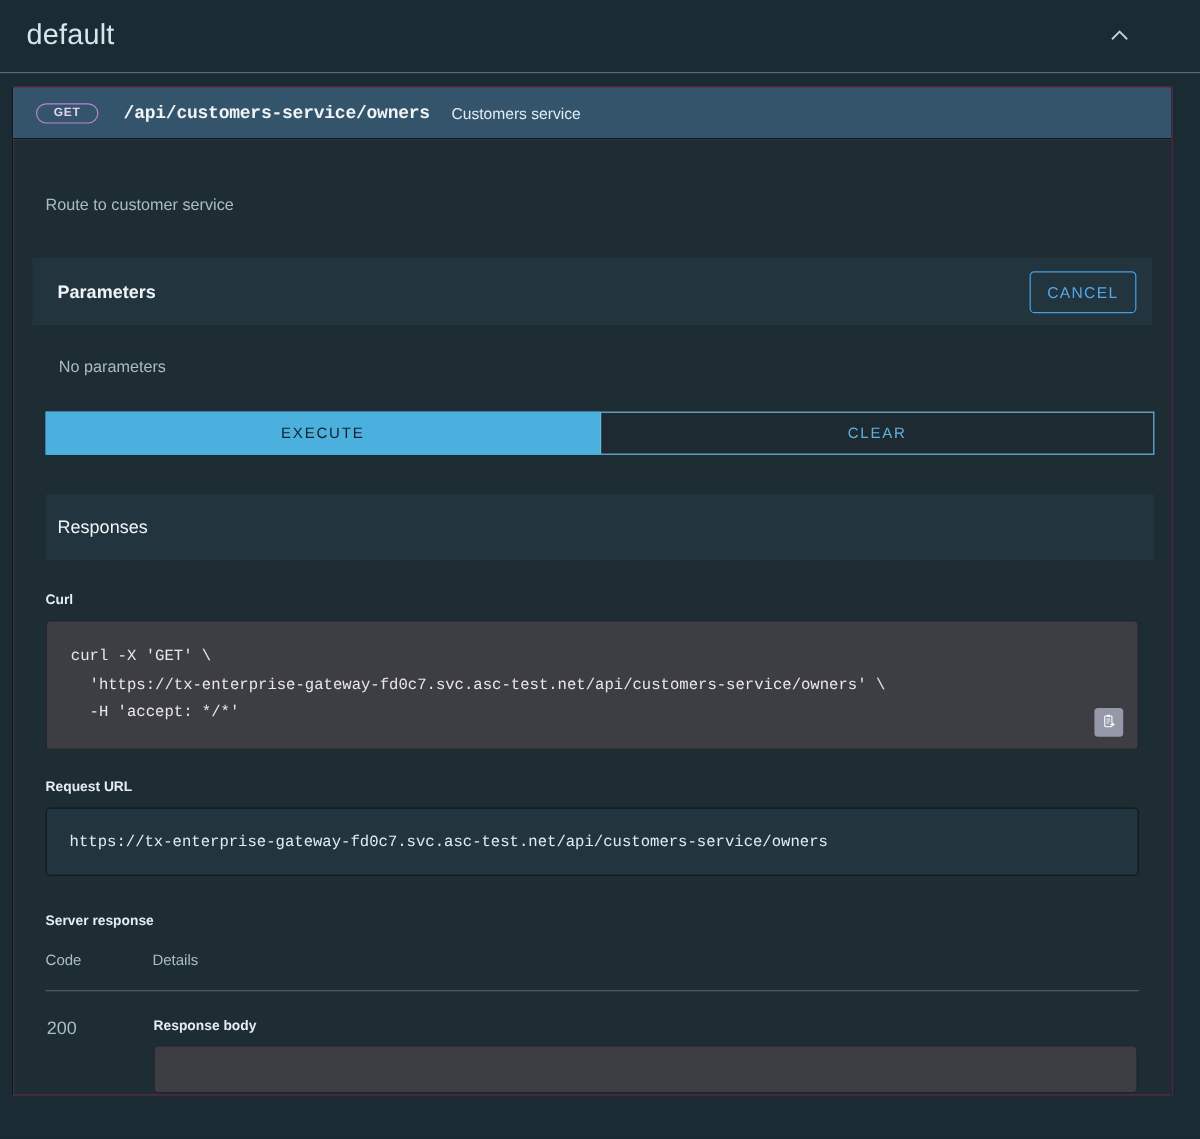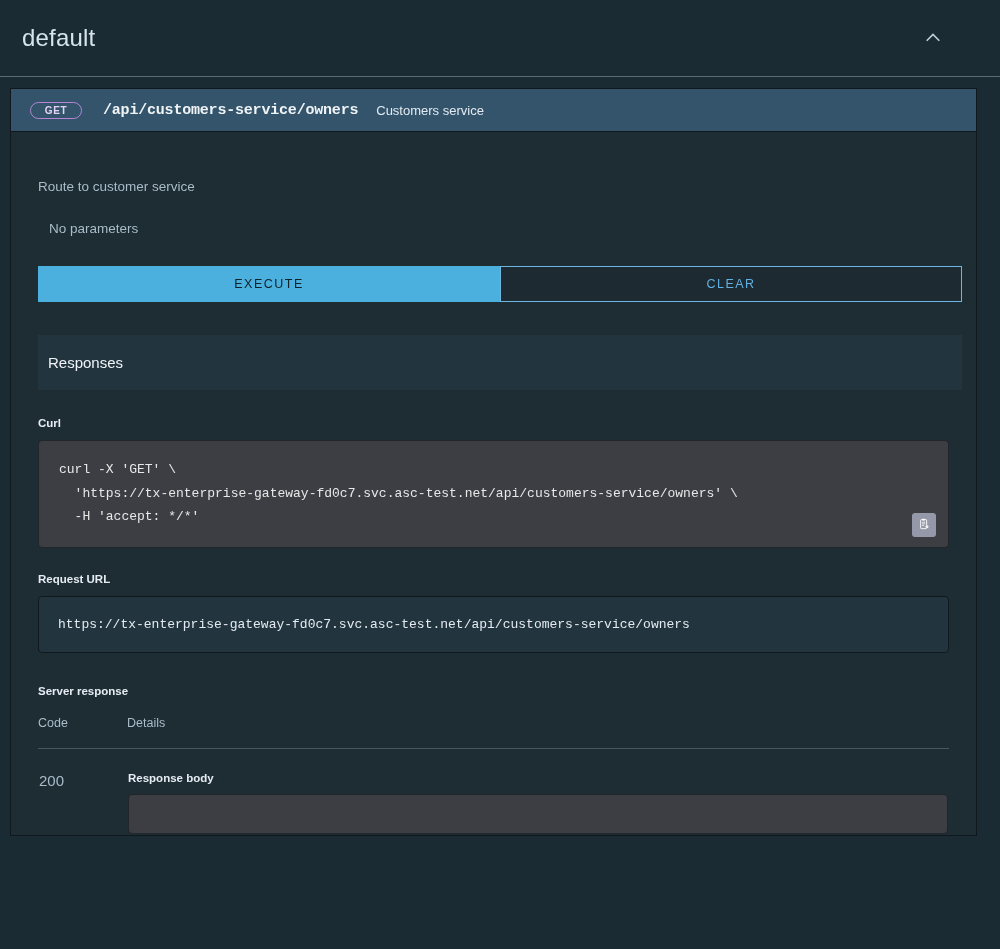--- a/index.html
+++ b/index.html
@@ -7,21 +7,21 @@
     margin: 0; padding: 0;
     width: 1000px; height: 949px;
     background: #1b2b34;
     font-family: "Liberation Sans", sans-serif;
     overflow: hidden;
   }
 
   
   .tag-header {
     position: relative;
-    height: 77px;
+    height: 61px;
     padding: 0 22px;
     display: flex;
     align-items: center;
     justify-content: space-between;
     border-bottom: 1px solid #5b6b73;
     background: #1b2b34;
   }
   .tag-title {
     font-size: 24px;
     color: #d6e4ec;
@@ -277,20 +277,24 @@
   <div class="opblock-summary">
     <span class="http-method">GET</span>
     <span class="op-path">/api/customers-service/owners</span>
     <span class="op-summary-desc">Customers service</span>
   </div>
 
   <div class="opblock-body">
 
     <div class="op-description">Route to customer service</div>
 
+    <div class="section-header">
+      <h4>Parameters</h4>
+      <button class="btn-cancel">CANCEL</button>
+    </div>
 
     <div class="no-parameters">No parameters</div>
 
     <div class="btn-row">
       <button class="btn-execute">EXECUTE</button>
       <button class="btn-clear">CLEAR</button>
     </div>
 
     <div class="responses-header">
       <h4>Responses</h4>

